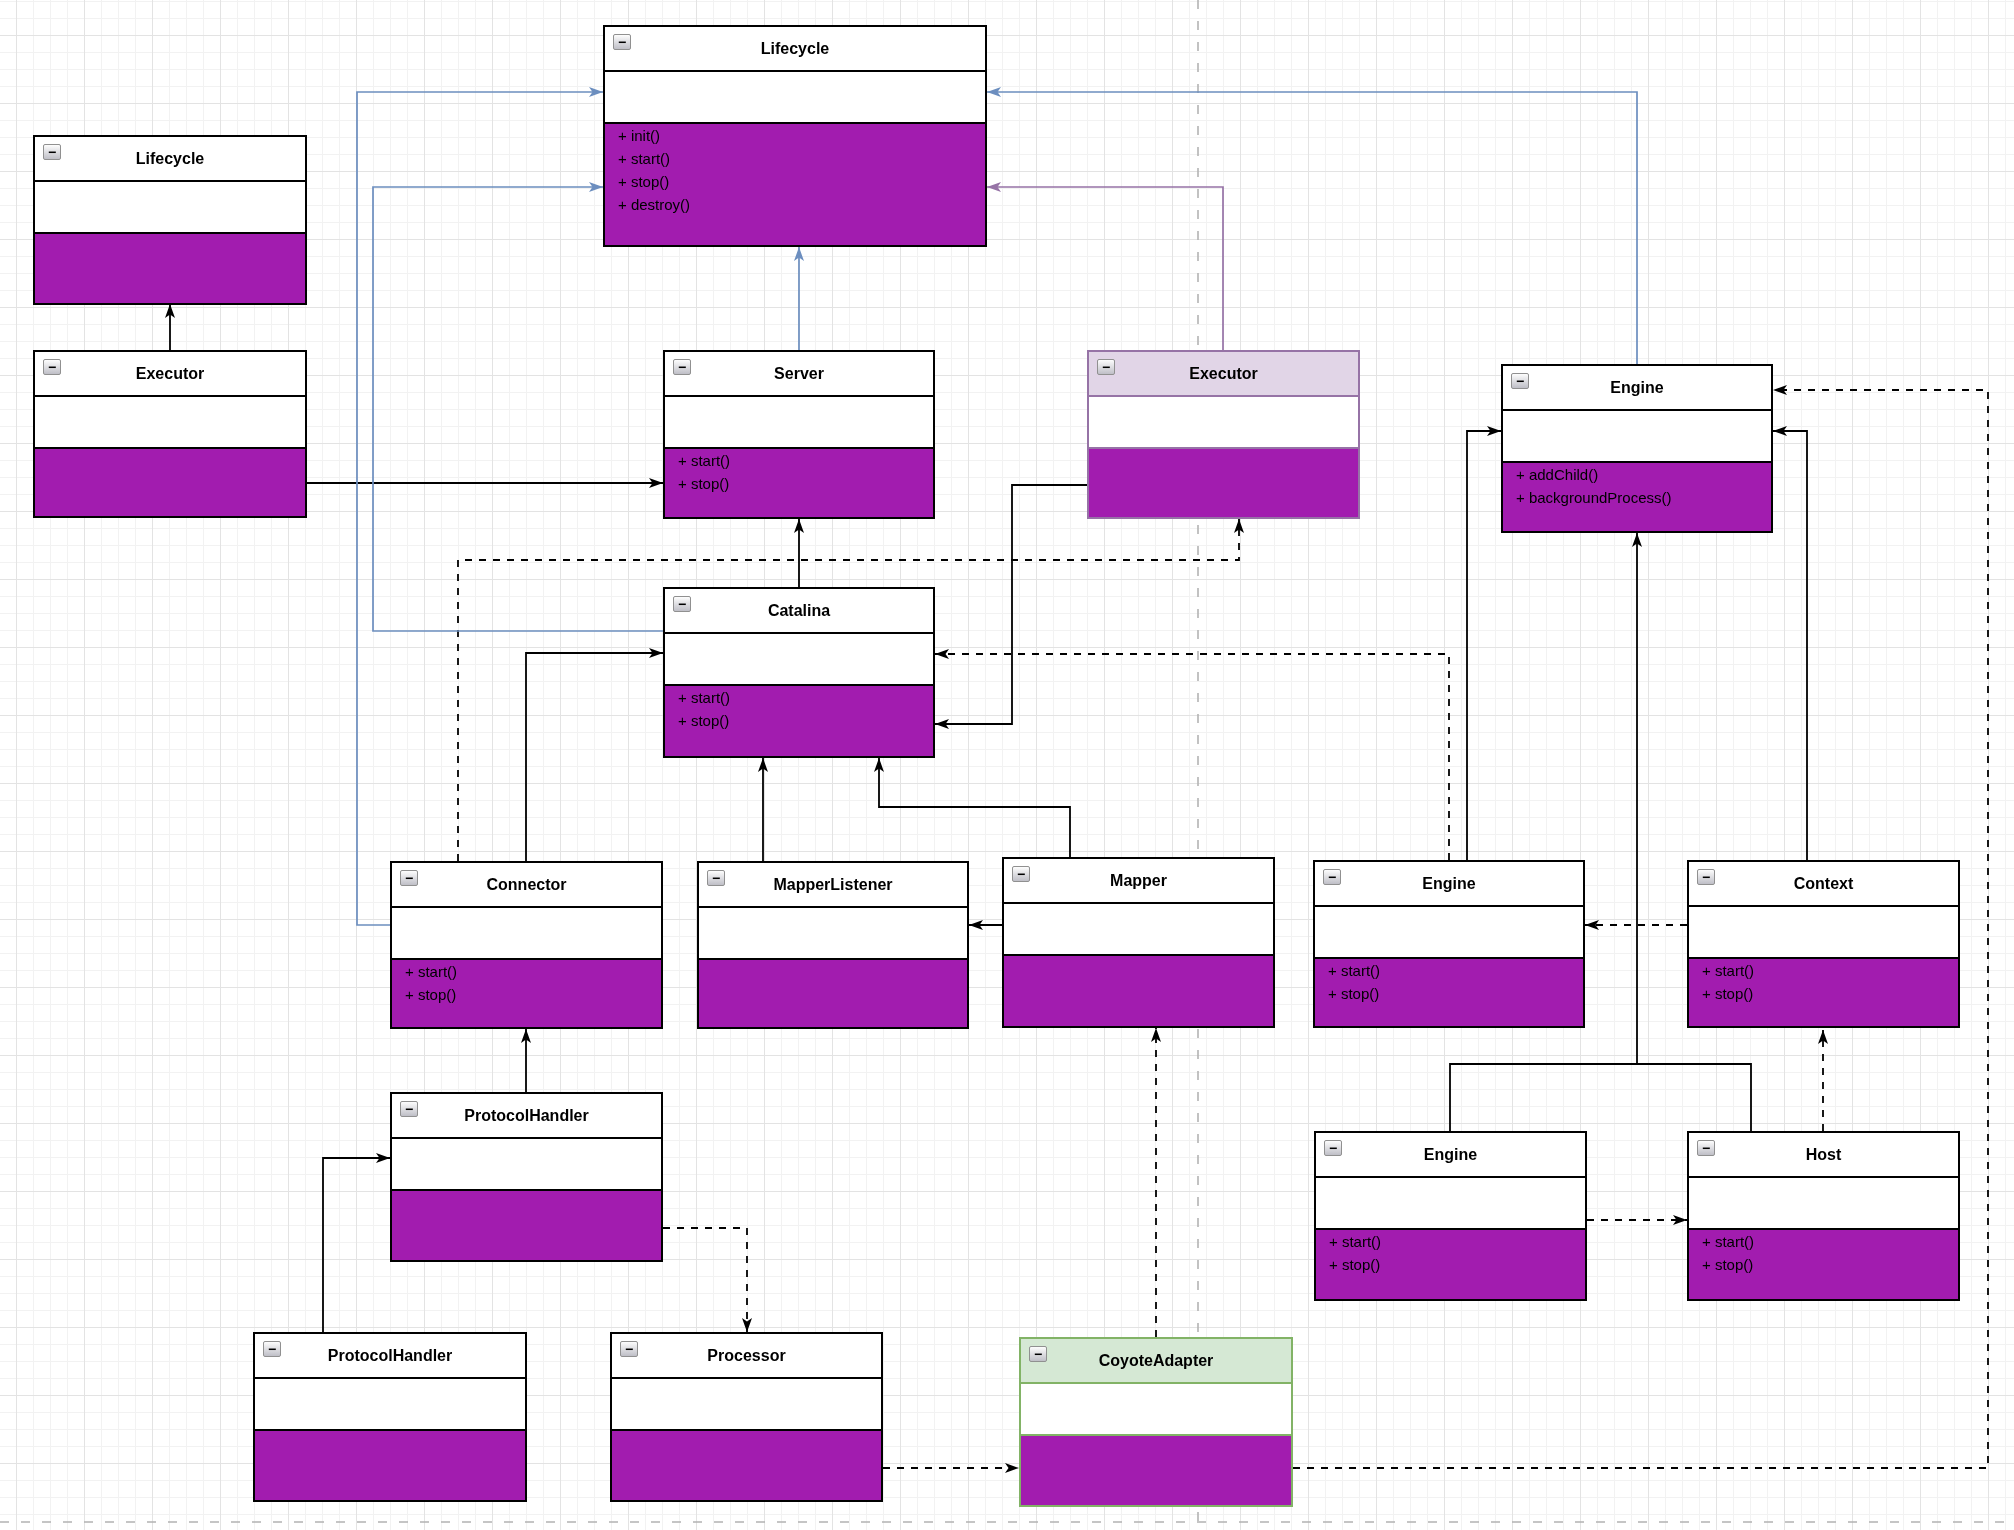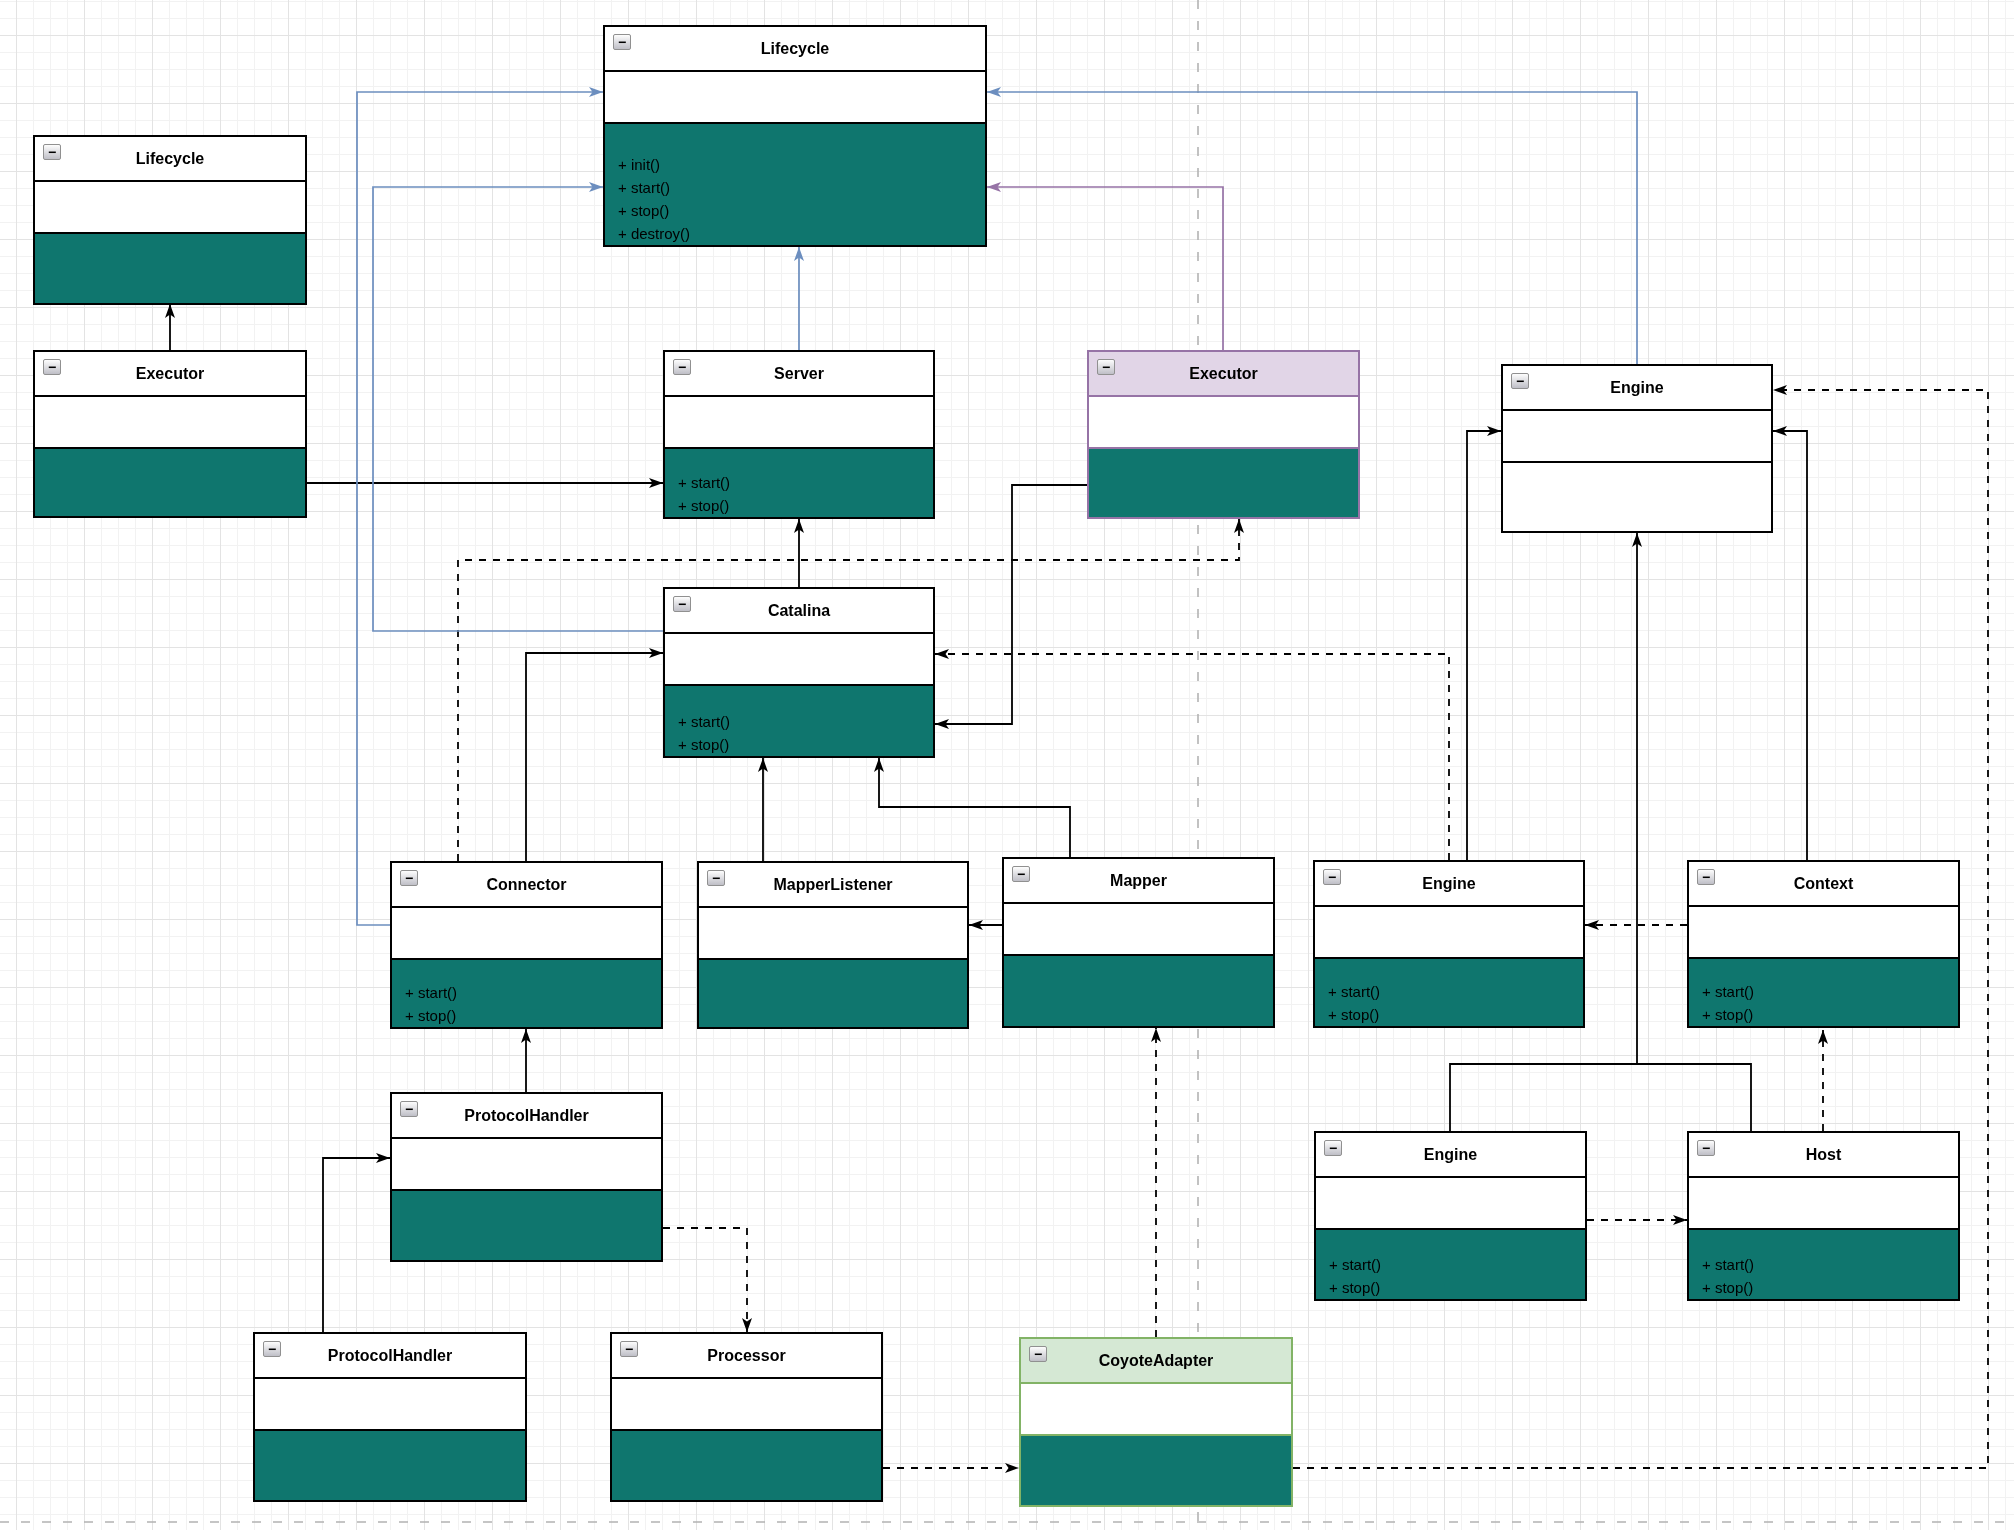--- a/index.html
+++ b/index.html
@@ -20,22 +20,22 @@
     position:absolute;box-sizing:border-box;border:2px solid #000;background:#fff;
     display:flex;flex-direction:column;
   }
   .uml .title{
     position:relative;height:45px;box-sizing:border-box;border-bottom:2px solid #000;
     display:flex;align-items:center;justify-content:center;
     font-weight:bold;font-size:16px;color:#000;background:#fff;flex:0 0 auto;
   }
   .uml .attrs{height:52px;box-sizing:border-box;border-bottom:2px solid #000;flex:0 0 auto;background:#fff;}
   .uml .methods{
-    flex:1 1 auto;display:flex;flex-direction:column;justify-content:flex-end;
-    font-size:15px;line-height:23px;color:#000;padding-left:13px;background:#0f766e;
+    flex:1 1 auto;display:flex;flex-direction:column;justify-content:flex-start;
+    font-size:15px;line-height:23px;color:#000;padding-left:13px;background:#a21caf;
   }
   .uml.purple{border-color:#9673a6;}
   .uml.purple .title{background:#e1d5e7;border-bottom-color:#9673a6;}
   .uml.purple .attrs{border-bottom-color:#9673a6;}
   .uml.green{border-color:#82b366;}
   .uml.green .title{background:#d5e8d4;border-bottom-color:#82b366;}
   .uml.green .attrs{border-bottom-color:#82b366;}
   .collapse{
     position:absolute;left:8px;top:7px;width:18px;height:16px;box-sizing:border-box;
     border:1px solid #909090;background:linear-gradient(#fdfdfd,#bfbfc7);
@@ -155,20 +155,24 @@
     <div class="attrs"></div>
     <div class="methods"></div>
   </div>
 
   <div class="uml" style="left:1501px;top:364px;width:272px;height:169px">
     <div class="title">
       <span class="collapse">−</span>
       <span>Engine</span>
     </div>
     <div class="attrs"></div>
+    <div class="methods">
+      <div>+ addChild()</div>
+      <div>+ backgroundProcess()</div>
+    </div>
   </div>
 
   <div class="uml" style="left:663px;top:587px;width:272px;height:171px">
     <div class="title">
       <span class="collapse">−</span>
       <span>Catalina</span>
     </div>
     <div class="attrs"></div>
     <div class="methods">
       <div>+ start()</div>

